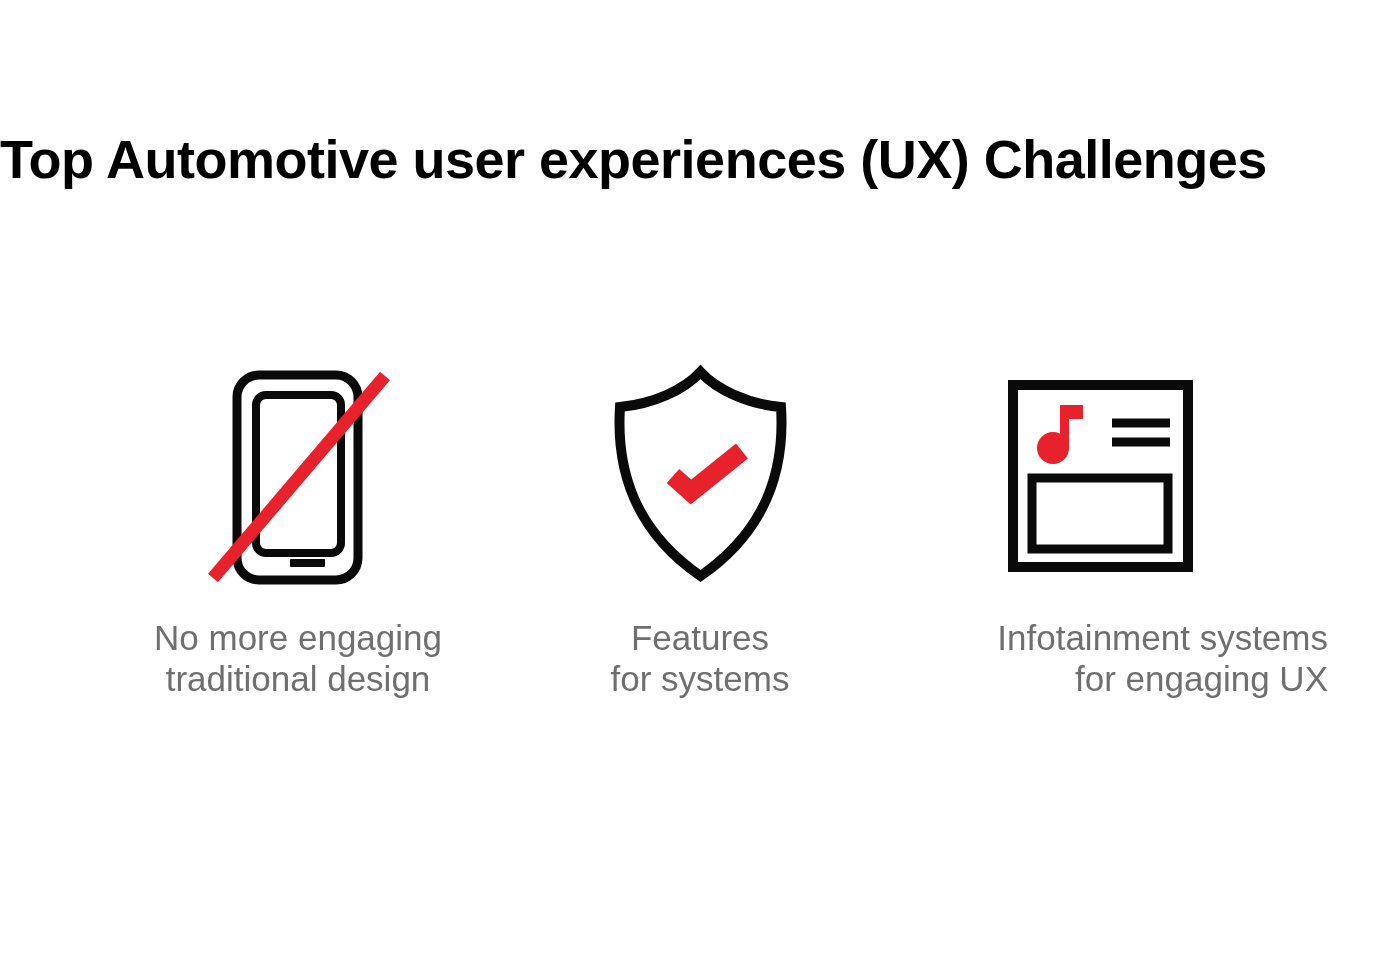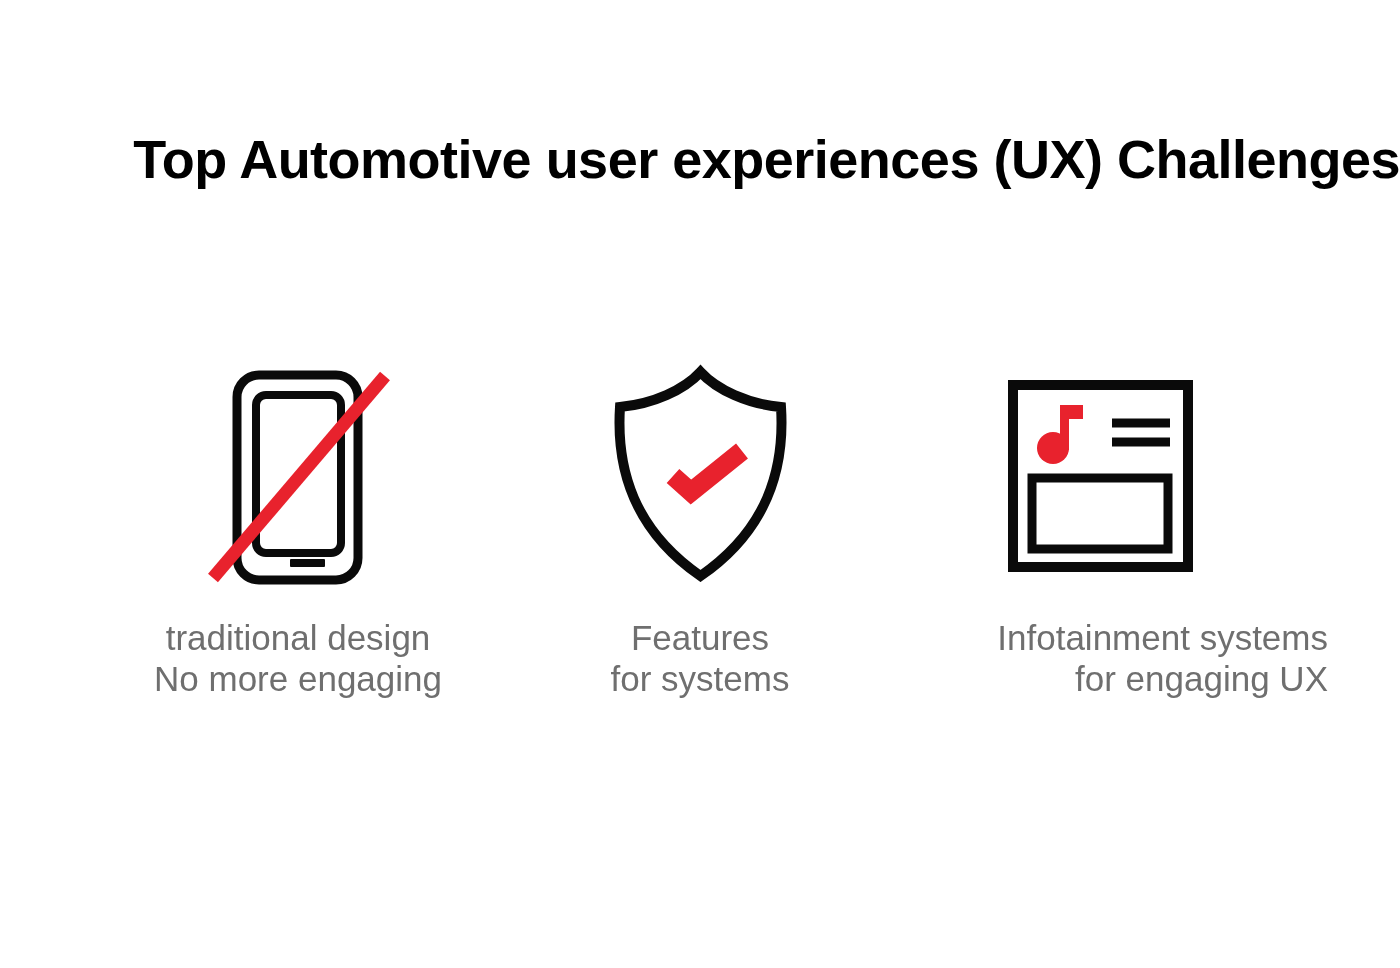--- a/index.html
+++ b/index.html
@@ -14,21 +14,21 @@
     background: var(--page-bg, #ffffff);
     overflow: hidden;
     font-family: "Liberation Sans", sans-serif;
   }
   .title {
     position: absolute;
     left: 0;
     right: 0;
     top: 126px;
     margin: 0;
-    text-align: right;
+    text-align: left;
     font-size: 54px;
     line-height: 66px;
     font-weight: 700;
     letter-spacing: -0.5px;
     color: var(--title-black, #000000);
   }
   .icon-box {
     position: absolute;
   }
   .icon-box svg {
@@ -59,22 +59,22 @@
 
   <div class="icon-box" style="left:198px; top:363px;">
     <svg width="200" height="225" viewBox="0 0 200 225">
       <rect class="stroke-black" x="39" y="12" width="121" height="205" rx="22" stroke-width="9"></rect>
       <rect class="stroke-black" x="58" y="32" width="85" height="158" rx="10" stroke-width="8"></rect>
       <rect class="fill-black" x="92" y="196" width="35" height="8" rx="1"></rect>
       <line class="stroke-red" x1="15" y1="215" x2="187" y2="13" stroke-width="13"></line>
     </svg>
   </div>
   <div class="caption" style="left:48px;">
+    <span>No more engaging</span>
     <span>traditional design</span>
-    <span>No more engaging</span>
   </div>
 
   <div class="icon-box" style="left:608px; top:362px;">
     <svg width="185" height="220" viewBox="0 0 185 220">
       <path class="stroke-black" stroke-width="10" stroke-linejoin="miter" d="M92.5 10 C 76 28, 45 42, 12 45 C 8 108, 26 168, 92.5 214 C 159 168, 177 108, 173 45 C 140 42, 109 28, 92.5 10 Z"></path>
       <polyline class="stroke-red" stroke-width="19" stroke-linecap="butt" stroke-linejoin="miter" points="65,114 83,130 134,89"></polyline>
     </svg>
   </div>
   <div class="caption" style="left:450px;">
     <span>Features</span>

